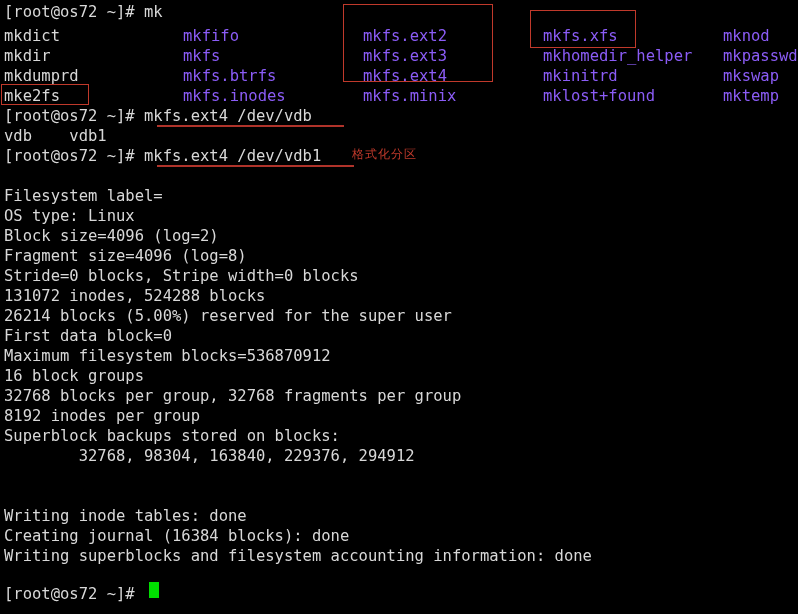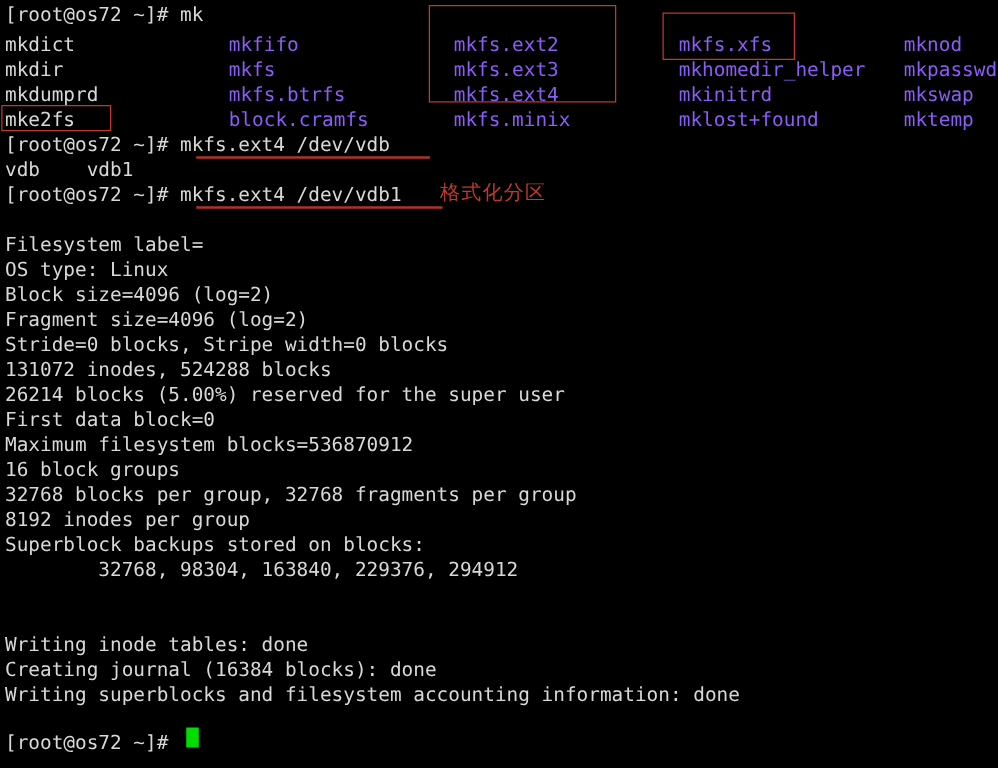--- a/index.html
+++ b/index.html
@@ -51,21 +51,21 @@
     position: absolute;
     height: 1.5px;
     background: #b0332a;
     pointer-events: none;
   }
   
   .cn-note {
     position: absolute;
     color: #c0392b;
     font-family: "DejaVu Sans", "Liberation Sans", sans-serif;
-    font-size: 16px;
+    font-size: 12px;
     line-height: 20px;
     white-space: pre;
     letter-spacing: 1px;
   }
   
   .cursor {
     position: absolute;
     width: 10px;
     height: 16px;
     background: #00dd00;
@@ -80,40 +80,40 @@
   <div class="line" style="top:26px">mkdict</div>
   <div class="line" style="top:46px">mkdir</div>
   <div class="line" style="top:66px">mkdumprd</div>
   <div class="line" style="top:86px">mke2fs</div>
   <div class="line" style="top:106px">[root@os72 ~]# mkfs.ext4 /dev/vdb</div>
   <div class="line" style="top:126px">vdb    vdb1</div>
   <div class="line" style="top:146px">[root@os72 ~]# mkfs.ext4 /dev/vdb1</div>
   <div class="line" style="top:206px">OS type: Linux</div>
   <div class="line" style="top:186px">Filesystem label=</div>
   <div class="line" style="top:226px">Block size=4096 (log=2)</div>
-  <div class="line" style="top:246px">Fragment size=4096 (log=2)</div>
+  <div class="line" style="top:246px">Fragment size=4096 (log=8)</div>
   <div class="line" style="top:266px">Stride=0 blocks, Stripe width=0 blocks</div>
   <div class="line" style="top:286px">131072 inodes, 524288 blocks</div>
   <div class="line" style="top:306px">26214 blocks (5.00%) reserved for the super user</div>
   <div class="line" style="top:326px">First data block=0</div>
   <div class="line" style="top:346px">Maximum filesystem blocks=536870912</div>
   <div class="line" style="top:366px">16 block groups</div>
   <div class="line" style="top:386px">32768 blocks per group, 32768 fragments per group</div>
   <div class="line" style="top:406px">8192 inodes per group</div>
   <div class="line" style="top:426px">Superblock backups stored on blocks:</div>
   <div class="line" style="top:446px">        32768, 98304, 163840, 229376, 294912</div>
   <div class="line" style="top:506px">Writing inode tables: done</div>
   <div class="line" style="top:526px">Creating journal (16384 blocks): done</div>
   <div class="line" style="top:546px">Writing superblocks and filesystem accounting information: done</div>
   <div class="line" style="top:584px">[root@os72 ~]#</div>
 
   <div class="col" style="left:183px; top:26px">mkfifo</div>
   <div class="col" style="left:183px; top:46px">mkfs</div>
   <div class="col" style="left:183px; top:66px">mkfs.btrfs</div>
-  <div class="col" style="left:183px; top:86px">block.cramfs</div>
+  <div class="col" style="left:183px; top:86px">mkfs.inodes</div>
 
   <div class="col" style="left:363px; top:26px">mkfs.ext2</div>
   <div class="col" style="left:363px; top:46px">mkfs.ext3</div>
   <div class="col" style="left:363px; top:66px">mkfs.ext4</div>
   <div class="col" style="left:363px; top:86px">mkfs.minix</div>
 
   <div class="col" style="left:543px; top:26px">mkfs.xfs</div>
   <div class="col" style="left:543px; top:46px">mkhomedir_helper</div>
   <div class="col" style="left:543px; top:66px">mkinitrd</div>
   <div class="col" style="left:543px; top:86px">mklost+found</div>

